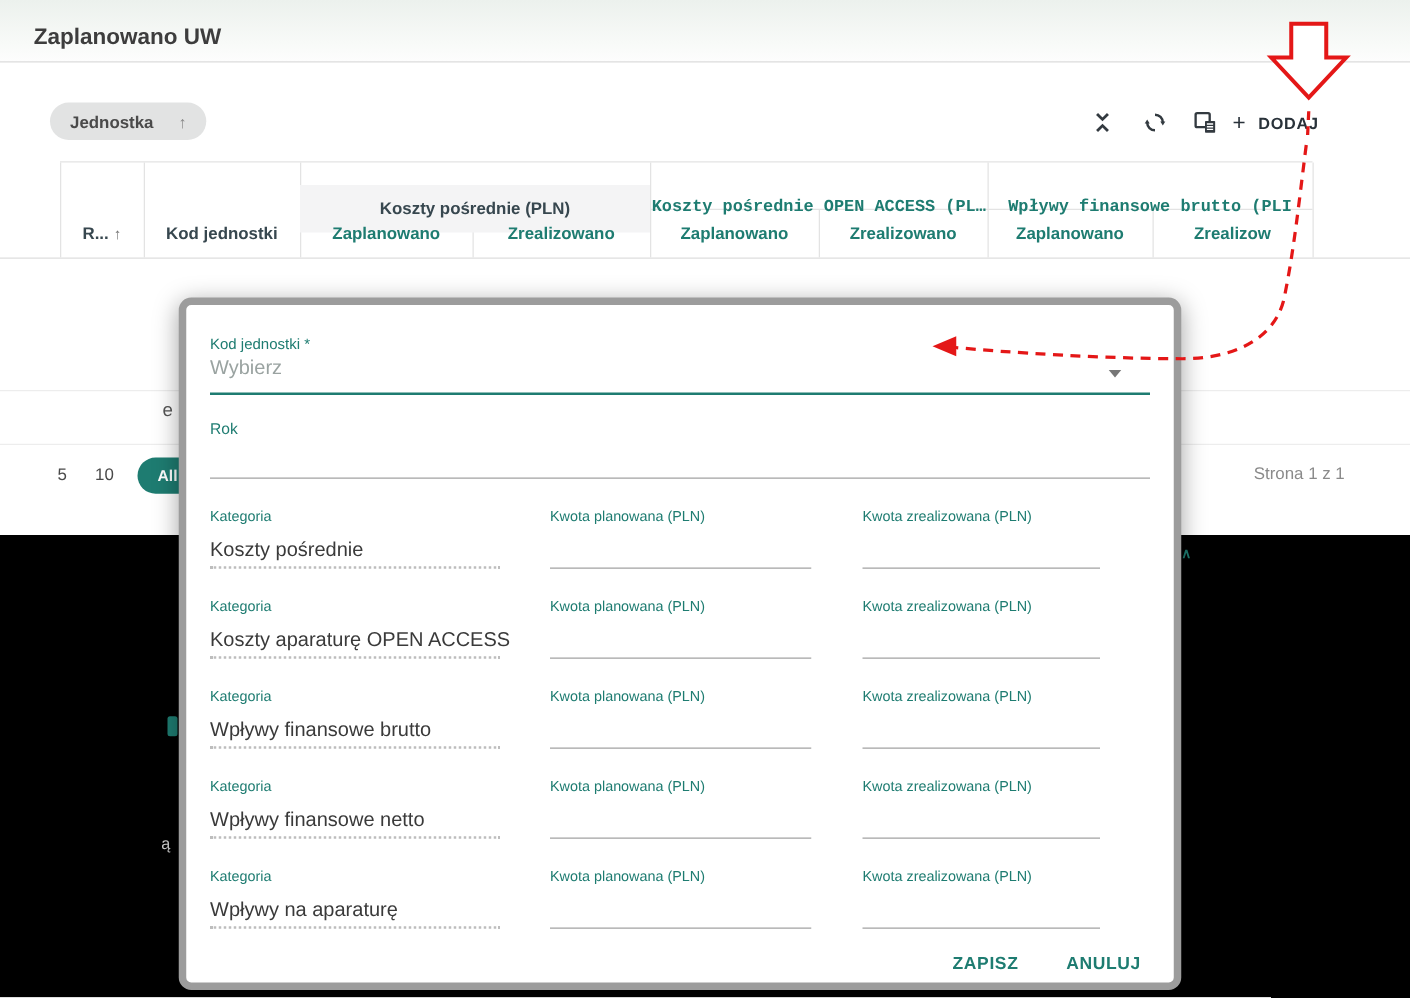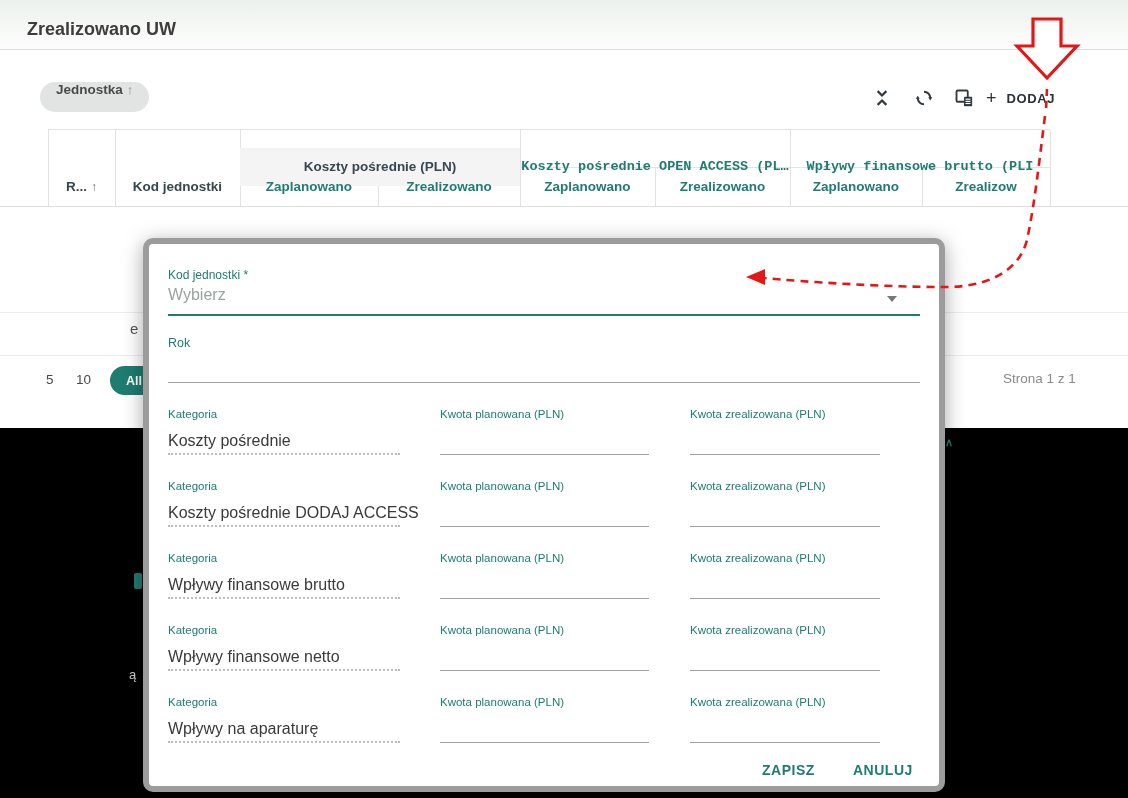--- a/index.html
+++ b/index.html
@@ -11,21 +11,21 @@
   .abs { position:absolute; }
 
   
   .topbar { left:0; top:0; width:1128px; height:50px;
     background:linear-gradient(180deg,#ecf1ed 0%,#f8faf8 70%,#fdfdfd 100%);
     border-bottom:1px solid #dcdcdc; }
   .page-title { left:27px; top:19px; font-size:18px; font-weight:600; color:#3d3d3d; }
 
   
   .chip { left:40px; top:82px; height:30px; padding:0 16px; background:#e2e3e3;
-    border-radius:15px; display:flex; gap:4px;
+    border-radius:15px; display:flex; align-items:center; gap:20px;
     font-size:13.5px; font-weight:600; color:#4a4a4a; }
   .chip .arr { color:#8a8a8a; font-weight:400; font-size:13px; }
 
   
   .tool-ic { top:88px; width:20px; height:20px; cursor:pointer; }
   .add-btn { top:88px; height:20px; display:flex; align-items:center; gap:10px;
     color:#29323a; cursor:pointer; }
   .add-plus { font-size:18px; font-weight:400; line-height:18px; }
   .add-label { font-size:13px; font-weight:700; letter-spacing:.6px; }
 
@@ -70,21 +70,21 @@
   .dlg-btn { font-size:14px; font-weight:700; letter-spacing:.5px; color:#1e7c71; cursor:pointer; }
 
   .annot { left:0; top:0; width:1128px; height:798px; z-index:30; pointer-events:none; }
 </style>
 </head>
 <body>
 
 <div class="stage">
 
   <div class="abs topbar"></div>
-  <div class="abs page-title">Zrealizowano UW</div>
+  <div class="abs page-title">Zaplanowano UW</div>
 
   <div class="abs chip">
     <span>Jednostka</span>
     <span class="arr">↑</span>
   </div>
 
   <div class="abs tool-ic" style="left:872px">
     <svg width="20" height="20" viewBox="0 0 16 16" fill="none" stroke="#333a40" stroke-width="1.8">
       <polyline points="4.5,2.5 8,6 11.5,2.5"></polyline>
       <polyline points="4.5,13.5 8,10 11.5,13.5"></polyline>
@@ -169,21 +169,21 @@
 
     <div class="abs dlg-label" style="left:19px; top:164px">Kategoria</div>
     <div class="abs dlg-value" style="left:19px; top:188px">Koszty pośrednie</div>
     <div class="abs u-dotted" style="left:19px; top:192px; width:232px; height:19px"></div>
     <div class="abs dlg-label" style="left:291px; top:164px">Kwota planowana (PLN)</div>
     <div class="abs u-solid" style="left:291px; top:192px; width:209px; height:19px"></div>
     <div class="abs dlg-label" style="left:541px; top:164px">Kwota zrealizowana (PLN)</div>
     <div class="abs u-solid" style="left:541px; top:192px; width:190px; height:19px"></div>
 
     <div class="abs dlg-label" style="left:19px; top:236px">Kategoria</div>
-    <div class="abs dlg-value" style="left:19px; top:260px">Koszty pośrednie DODAJ ACCESS</div>
+    <div class="abs dlg-value" style="left:19px; top:260px">Koszty aparaturę OPEN ACCESS</div>
     <div class="abs u-dotted" style="left:19px; top:264px; width:232px; height:19px"></div>
     <div class="abs dlg-label" style="left:291px; top:236px">Kwota planowana (PLN)</div>
     <div class="abs u-solid" style="left:291px; top:264px; width:209px; height:19px"></div>
     <div class="abs dlg-label" style="left:541px; top:236px">Kwota zrealizowana (PLN)</div>
     <div class="abs u-solid" style="left:541px; top:264px; width:190px; height:19px"></div>
 
     <div class="abs dlg-label" style="left:19px; top:308px">Kategoria</div>
     <div class="abs dlg-value" style="left:19px; top:332px">Wpływy finansowe brutto</div>
     <div class="abs u-dotted" style="left:19px; top:336px; width:232px; height:19px"></div>
     <div class="abs dlg-label" style="left:291px; top:308px">Kwota planowana (PLN)</div>

